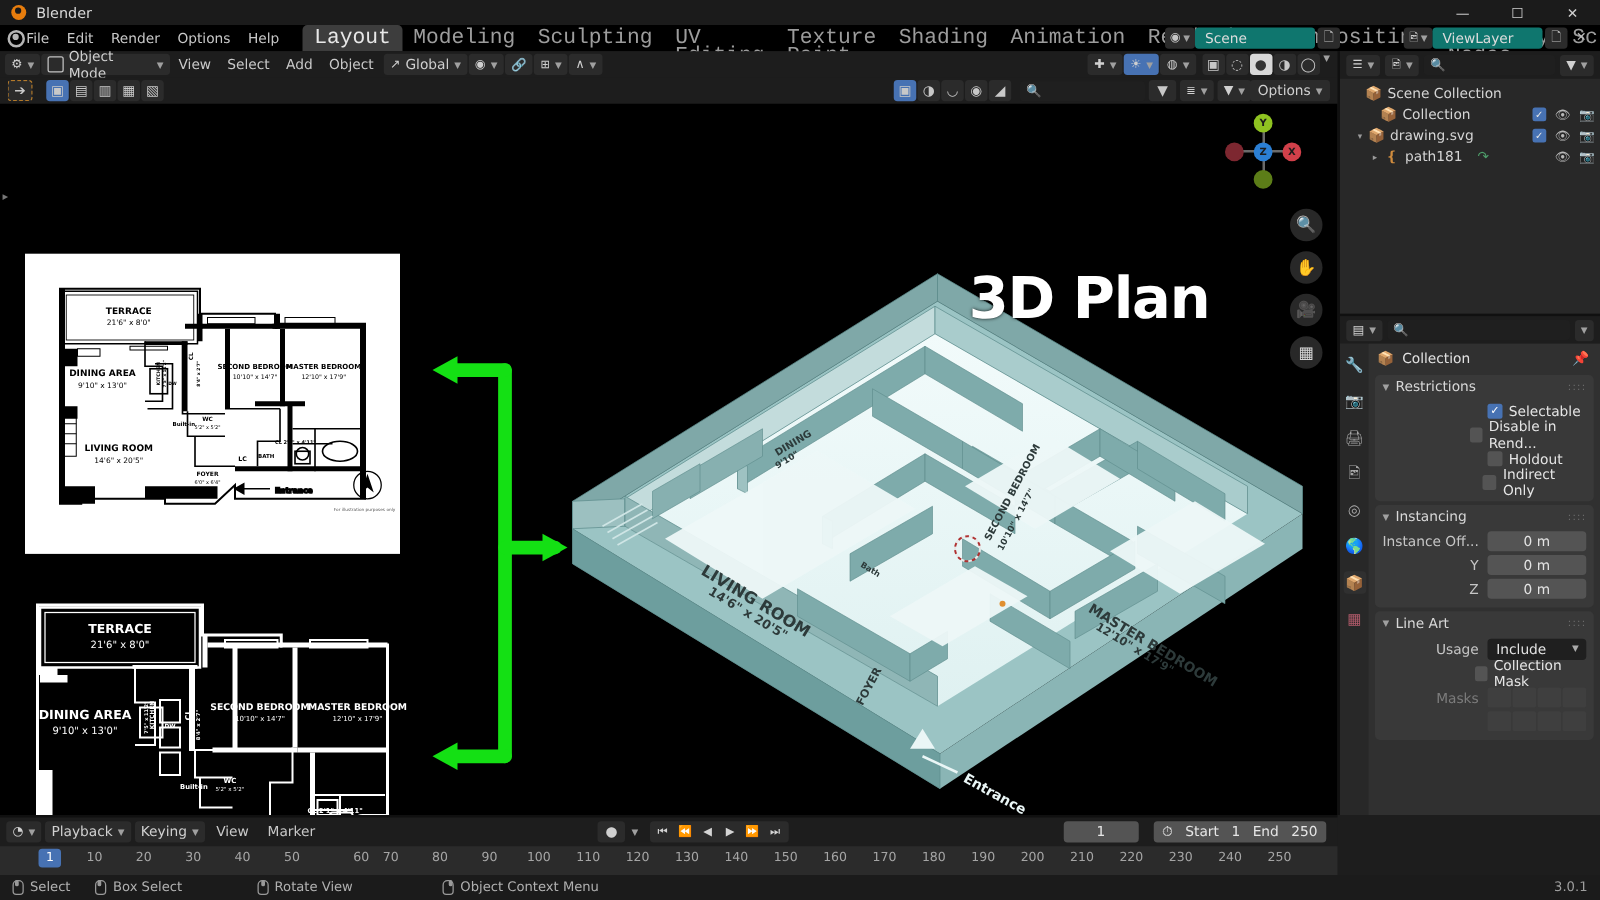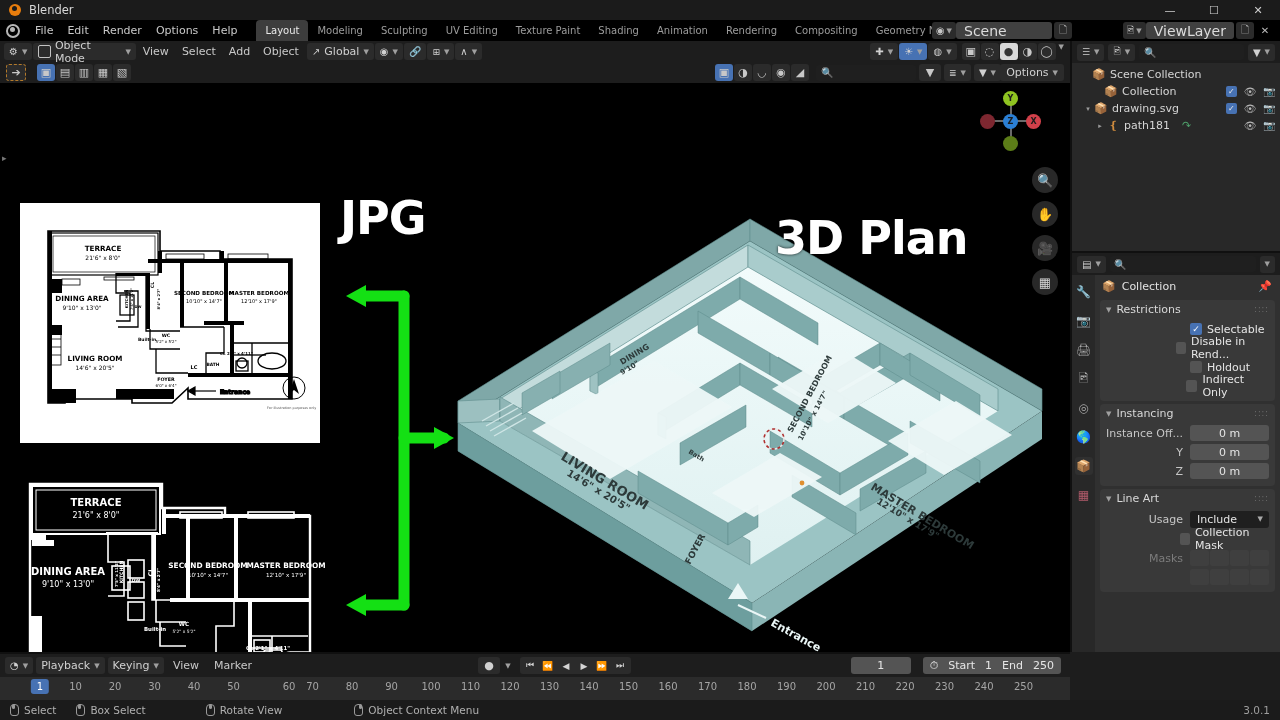--- a/index.html
+++ b/index.html
@@ -43,39 +43,39 @@
   .tb-icon .r { position: absolute; left: 0; top: 0; width: 14px; height: 14px; border-radius: 50%;
     border: 2px solid #b6b6b6; }
   .tb-icon .d { position: absolute; left: 4px; top: 3px; width: 5px; height: 5px; border-radius: 50%;
     background: #b6b6b6; }
   .menu-item {
     padding: 2px 7px; font-size: 11px; color: #c9c9c9; height: 17px; line-height: 13px;
     border-radius: 3px;
   }
   .ws-tabs { display: flex; align-items: center; margin-left: 12px; }
   .ws-tab {
-    padding: 3px 9px; font-size: 10px; color: #9c9c9c; border-radius: 4px 4px 0 0;
-    height: 21px; line-height: 15px;
+    padding: 3px 9px; font-size: 17px; color: #9c9c9c; border-radius: 4px 4px 0 0;
+    height: 21px; line-height: 15px; font-family: Liberation Mono, monospace;
   }
   .ws-tab.active { background: #3d3d3d; color: #e8e8e8; }
   .ws-plus { padding: 2px 8px; color: #9c9c9c; font-size: 13px; }
 
   .scene-block {
     position: absolute; right: 208px; top: 22px; display: flex; align-items: center; height: 17px;
   }
   .viewlayer-block {
     position: absolute; right: 6px; top: 22px; display: flex; align-items: center; height: 17px;
   }
   .ico-btn {
     background: #2b2b2b; border-radius: 3px; height: 17px; display: flex; align-items: center;
     padding: 0 4px; gap: 2px; color: #c6c6c6;
   }
   .field-dark {
-    background: #404040; border-radius: 3px; height: 17px; display: flex; align-items: center;
-    padding: 0 8px; color: #dcdcdc; font-size: 14px; min-width: 96px;
+    background: #0f766e; border-radius: 3px; height: 17px; display: flex; align-items: center;
+    padding: 0 8px; color: #dcdcdc; font-size: 11px; min-width: 96px;
   }
   .mini-btn { width: 18px; height: 17px; display: flex; align-items: center; justify-content: center;
     color: #bdbdbd; background: #2b2b2b; border-radius: 3px; margin-left: 2px; font-size: 10px; }
 
   
   .viewport-area {
     position: absolute; left: 0; top: 41px; width: 1070px; height: 611px;
   }
   .vp-header {
     position: absolute; top: 0; left: 0; width: 100%; height: 21px;
@@ -670,21 +670,20 @@
           <text x="250" y="372" font-size="9" transform="rotate(-62 250 372)">FOYER</text>
         </g>
 
         <g fill="#eaf6f6" stroke="#eaf6f6" stroke-width="2">
           <line x1="326" y1="425" x2="298" y2="412"></line>
           <path d="M288 406 L308 406 L298 390 Z" stroke="none"></path>
           <text x="330" y="432" font-size="11" font-weight="bold" stroke="none" font-family="DejaVu Sans, sans-serif" transform="rotate(29 330 432)">Entrance</text>
         </g>
       </svg>
 
-      <div class="big-label" id="lbl-jpg">JPG</div>
 
       <div class="big-label" id="lbl-3d">3D Plan</div>
 
       <div class="gizmo">
         <div class="gz-line" style="left:30px;top:8px;width:2px;height:24px"></div>
         <div class="gz-line" style="left:30px;top:29px;width:2px;height:24px"></div>
         <div class="gz-line" style="left:12px;top:29px;width:24px;height:2px"></div>
         <div class="gz-line" style="left:28px;top:29px;width:24px;height:2px"></div>
         <div class="gz-dot" style="left:23px;top:0px;background:#8fc321">Y</div>
         <div class="gz-dot" style="left:23px;top:45px;background:#5c7d18"></div>

